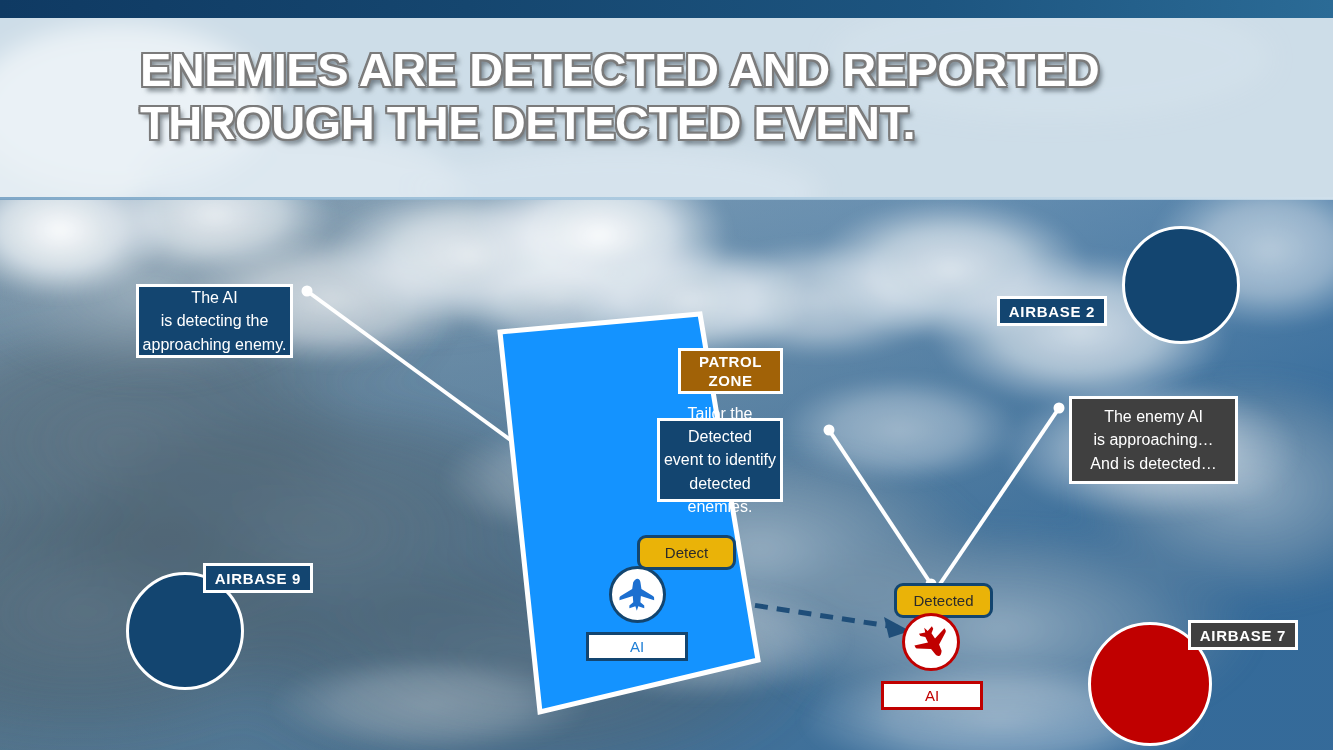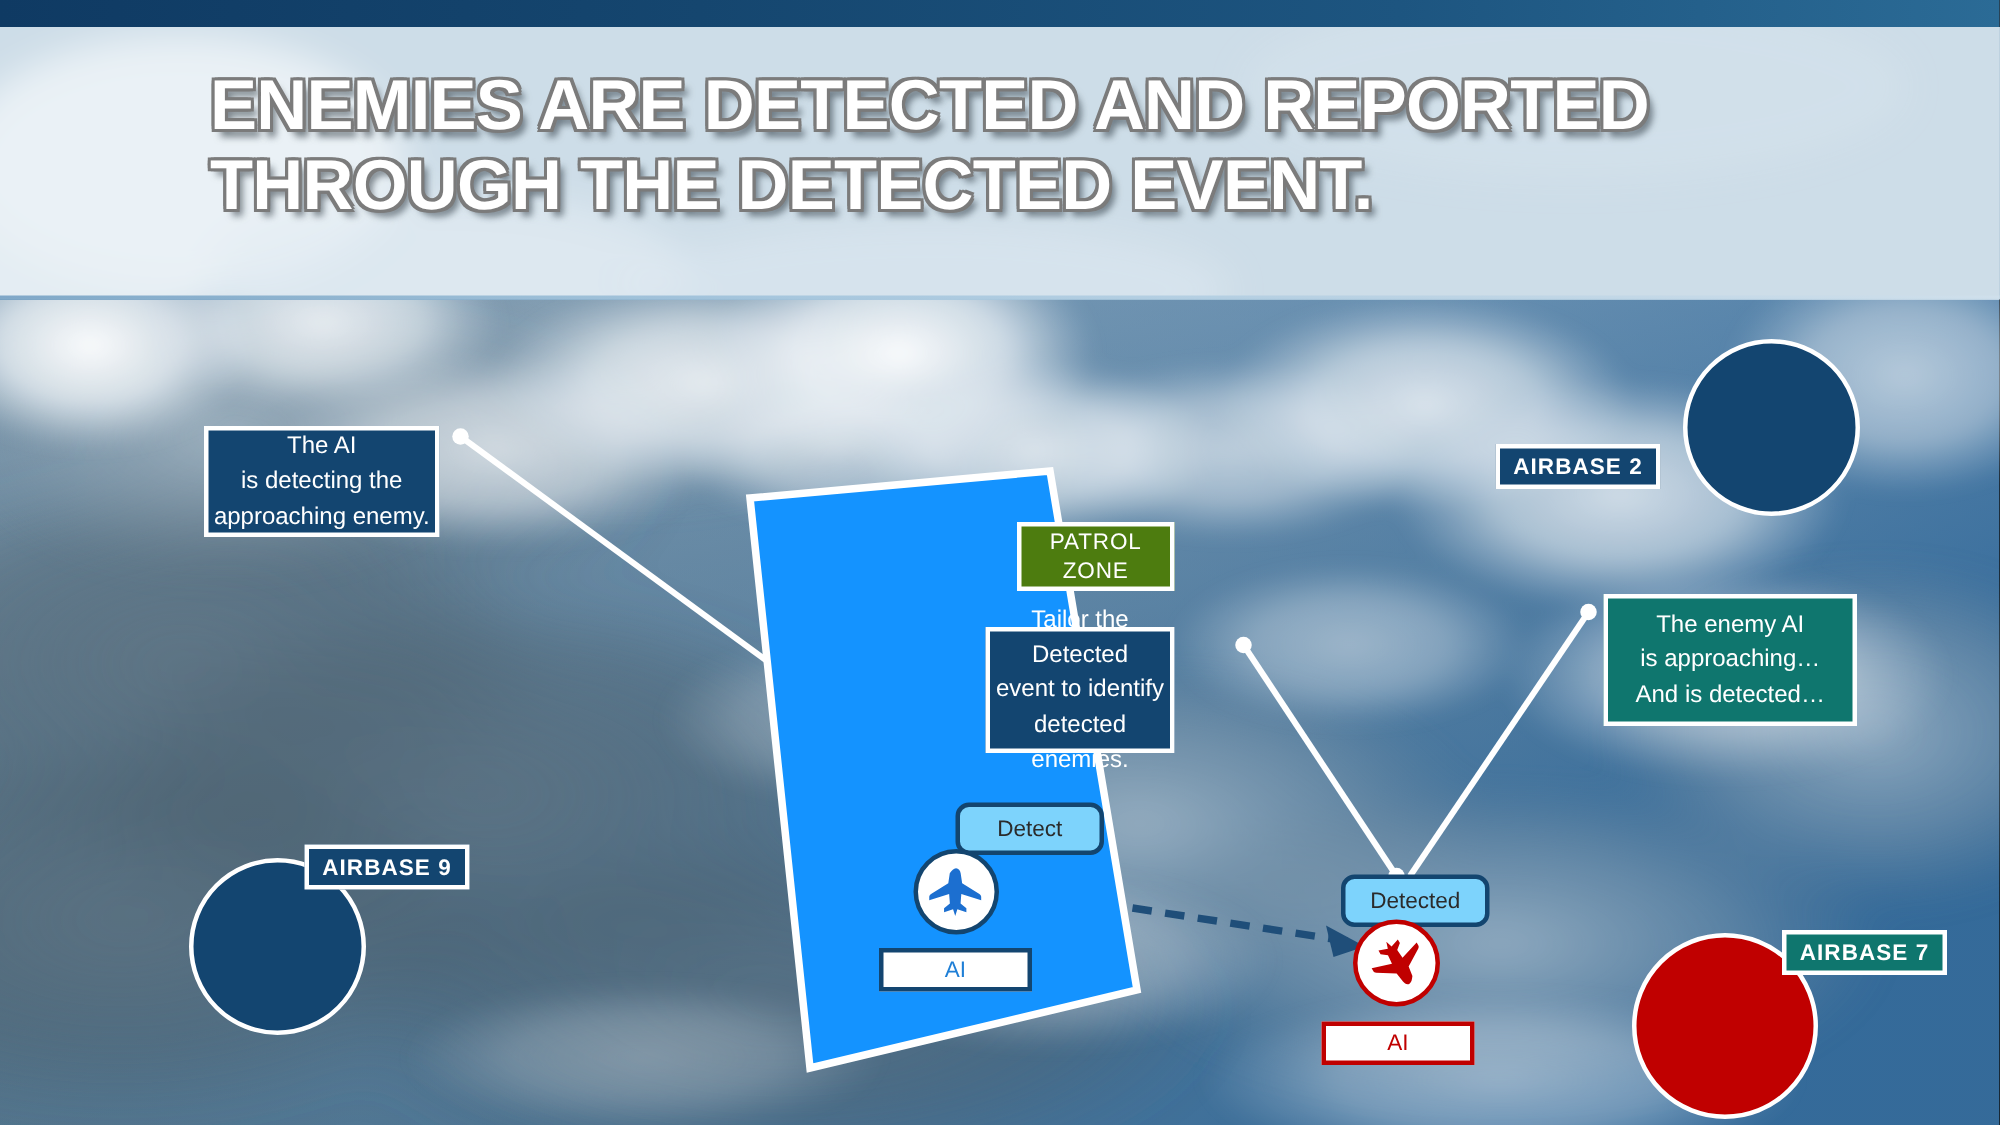--- a/index.html
+++ b/index.html
@@ -22,25 +22,25 @@
     text-shadow:
       -2px -2px 0 #7b7b7b, 2px -2px 0 #7b7b7b, -2px 2px 0 #7b7b7b, 2px 2px 0 #7b7b7b,
       0 -2px 0 #7b7b7b, 0 2px 0 #7b7b7b, -2px 0 0 #7b7b7b, 2px 0 0 #7b7b7b,
       4px 5px 5px rgba(30,40,50,.55);
     white-space:pre-line;
   }
   
   .box{position:absolute;box-sizing:border-box;display:flex;align-items:center;
        justify-content:center;text-align:center;}
   .navybox{background:#134570;border:3px solid #ffffff;color:#ffffff;}
-  .redbox{background:#0f766e;border:3px solid #ffffff;color:#ffffff;}
-  .bluebox{background:#4d7c0f;border:3px solid #ffffff;color:#ffffff;font-weight:normal;letter-spacing:.6px;}
+  .redbox{background:#404040;border:3px solid #ffffff;color:#ffffff;}
+  .bluebox{background:#a16207;border:3px solid #ffffff;color:#ffffff;font-weight:bold;letter-spacing:.6px;}
   .whitebox-navy{background:#ffffff;border:3px solid #134570;color:#1f7fd6;}
   .whitebox-red{background:#ffffff;border:3px solid #C00000;color:#C00000;}
-  .pillbox{background:#7dd3fc;border:3px solid #13456F;border-radius:9px;color:#2b2b2b;}
+  .pillbox{background:#eab308;border:3px solid #13456F;border-radius:9px;color:#2b2b2b;}
   .label-txt{line-height:1.3;}
   .airbase{font-size:15px;font-weight:bold;letter-spacing:.7px;}
   .callout{font-size:16px;line-height:1.45;}
   
   .circ{position:absolute;border-radius:50%;box-sizing:border-box;border:3px solid #ffffff;}
   .circ-navy{background:#134570;}
   .circ-red{background:#C00000;}
   
   .jetbadge{position:absolute;border-radius:50%;box-sizing:border-box;background:#ffffff;
             display:flex;align-items:center;justify-content:center;}

